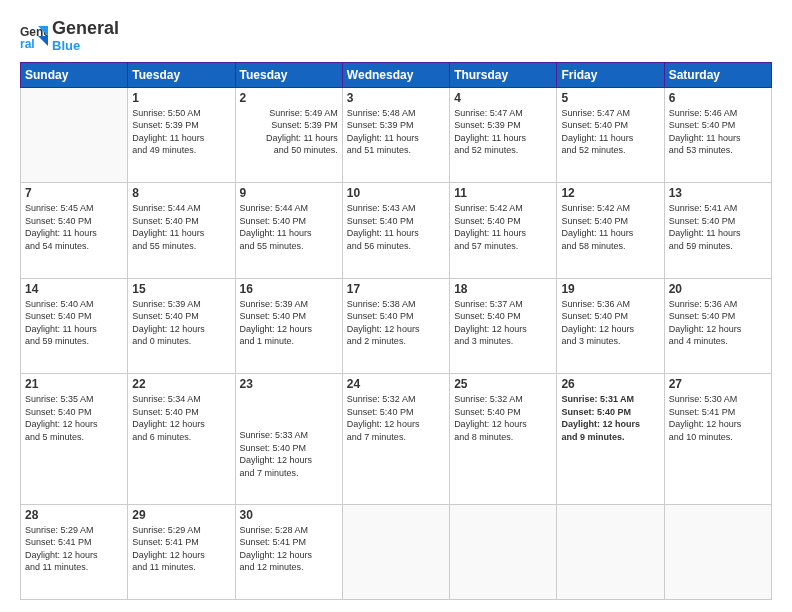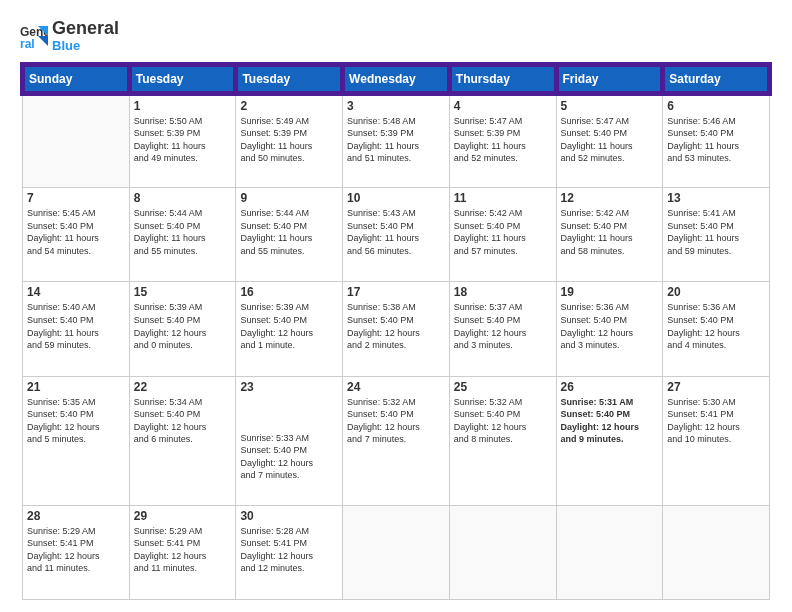--- a/index.html
+++ b/index.html
@@ -50,21 +50,21 @@
       border-collapse: collapse;
       flex: 1;
     }
     .calendar th {
       background: #1565C0;
       color: #fff;
       font-size: 12px;
       font-weight: bold;
       padding: 5px 4px;
       text-align: left;
-      border: 5px solid #4c1d95;
+      border: 1px solid #4c1d95;
     }
     .calendar td {
       vertical-align: top;
       border: 1px solid #ccc;
       padding: 3px 4px;
       width: calc(100% / 7);
       height: 80px;
       font-size: 9.5px;
       color: #333;
     }
@@ -126,21 +126,21 @@
           <td class="empty-cell"></td>
           <td>
             <span class="day-num">1</span>
             <div class="day-info" style="white-space: pre-line;">Sunrise: 5:50 AM
 Sunset: 5:39 PM
 Daylight: 11 hours
 and 49 minutes.</div>
           </td>
           <td>
             <span class="day-num">2</span>
-            <div class="day-info" style="white-space: pre-line;">Sunrise: 5:49 AM
+            <div class="day-info" style="white-space: pre-line; text-align: right;">Sunrise: 5:49 AM
 Sunset: 5:39 PM
 Daylight: 11 hours
 and 50 minutes.</div>
           </td>
           <td>
             <span class="day-num">3</span>
             <div class="day-info" style="white-space: pre-line;">Sunrise: 5:48 AM
 Sunset: 5:39 PM
 Daylight: 11 hours
 and 51 minutes.</div>

